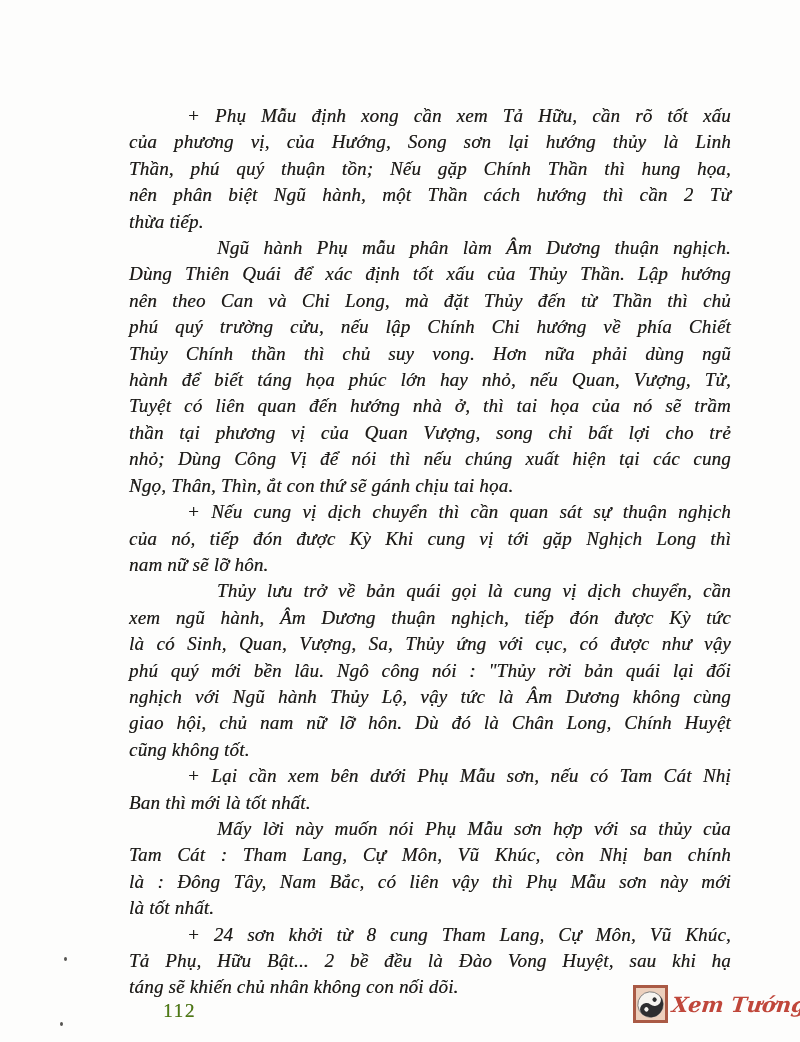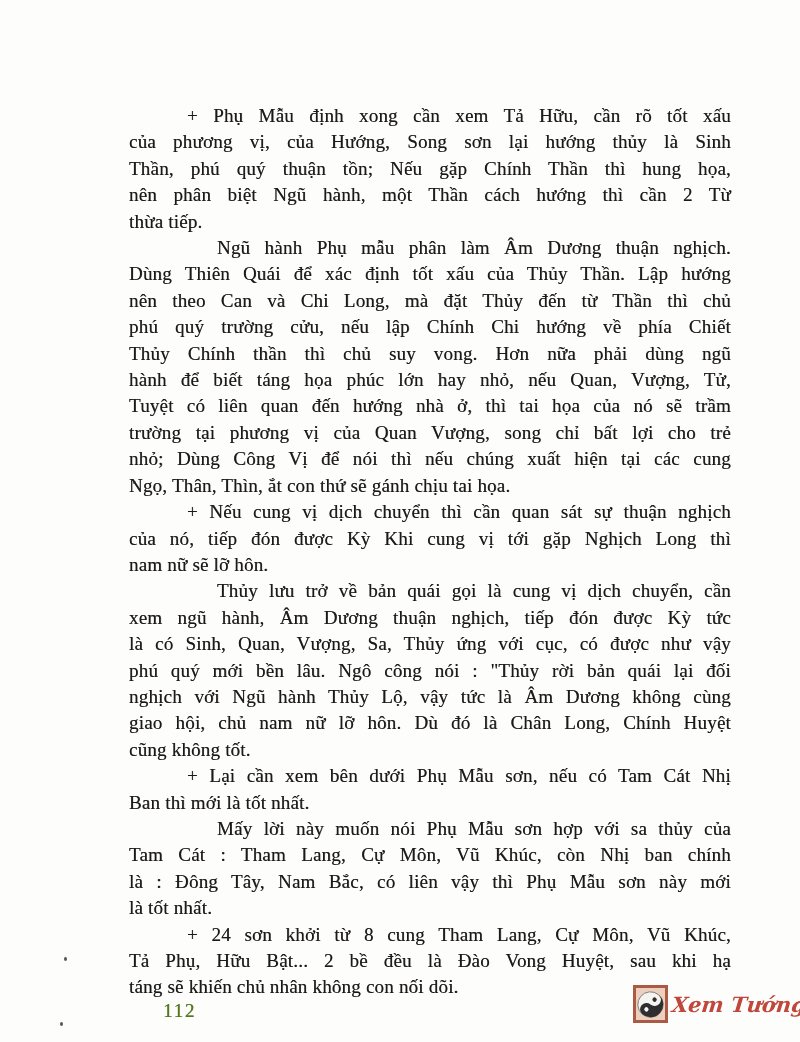--- a/index.html
+++ b/index.html
@@ -28,20 +28,21 @@
     font-size: 19px;
     line-height: 26.4px;
     color: #1c1a17;
     letter-spacing: 0.2px;
     text-shadow: 0.3px 0.3px 0.4px rgba(30, 28, 25, 0.6);
   }
   .para { margin: 0; }
   .line {
     text-align: justify;
     text-align-last: justify;
+    font-style: italic;
   }
   .line.last { text-align-last: left; }
   .line.first-bullet { text-indent: 58px; }
   .line.first-plain  { text-indent: 88px; }
   .page-number {
     position: absolute;
     left: 163px;
     top: 1000px;
     font-size: 19.5px;
     letter-spacing: 1.5px;
@@ -87,34 +88,34 @@
   .speck.s3 { left: 133px; top: 481px;  width: 3px; height: 3px; }
 </style>
 </head>
 <body>
 
 <div class="page">
 
   <div class="text-block" id="text-block">
       <div class="para">
         <div class="line first-bullet">+ Phụ Mẫu định xong cần xem Tả Hữu, cần rõ tốt xấu</div>
-        <div class="line">của phương vị, của Hướng, Song sơn lại hướng thủy là Sinh</div>
+        <div class="line">của phương vị, của Hướng, Song sơn lại hướng thủy là Linh</div>
         <div class="line">Thần, phú quý thuận tồn; Nếu gặp Chính Thần thì hung họa,</div>
         <div class="line">nên phân biệt Ngũ hành, một Thần cách hướng thì cần 2 Từ</div>
         <div class="line last">thừa tiếp.</div>
       </div>
       <div class="para">
         <div class="line first-plain">Ngũ hành Phụ mẫu phân làm Âm Dương thuận nghịch.</div>
         <div class="line">Dùng Thiên Quái để xác định tốt xấu của Thủy Thần. Lập hướng</div>
         <div class="line">nên theo Can và Chi Long, mà đặt Thủy đến từ Thần thì chủ</div>
         <div class="line">phú quý trường cửu, nếu lập Chính Chi hướng về phía Chiết</div>
         <div class="line">Thủy Chính thần thì chủ suy vong. Hơn nữa phải dùng ngũ</div>
         <div class="line">hành để biết táng họa phúc lớn hay nhỏ, nếu Quan, Vượng, Tử,</div>
         <div class="line">Tuyệt có liên quan đến hướng nhà ở, thì tai họa của nó sẽ trầm</div>
-        <div class="line">trường tại phương vị của Quan Vượng, song chỉ bất lợi cho trẻ</div>
+        <div class="line">thần tại phương vị của Quan Vượng, song chỉ bất lợi cho trẻ</div>
         <div class="line">nhỏ; Dùng Công Vị để nói thì nếu chúng xuất hiện tại các cung</div>
         <div class="line last">Ngọ, Thân, Thìn, ắt con thứ sẽ gánh chịu tai họa.</div>
       </div>
       <div class="para">
         <div class="line first-bullet">+ Nếu cung vị dịch chuyển thì cần quan sát sự thuận nghịch</div>
         <div class="line">của nó, tiếp đón được Kỳ Khi cung vị tới gặp Nghịch Long thì</div>
         <div class="line last">nam nữ sẽ lỡ hôn.</div>
       </div>
       <div class="para">
         <div class="line first-plain">Thủy lưu trở về bản quái gọi là cung vị dịch chuyển, cần</div>

